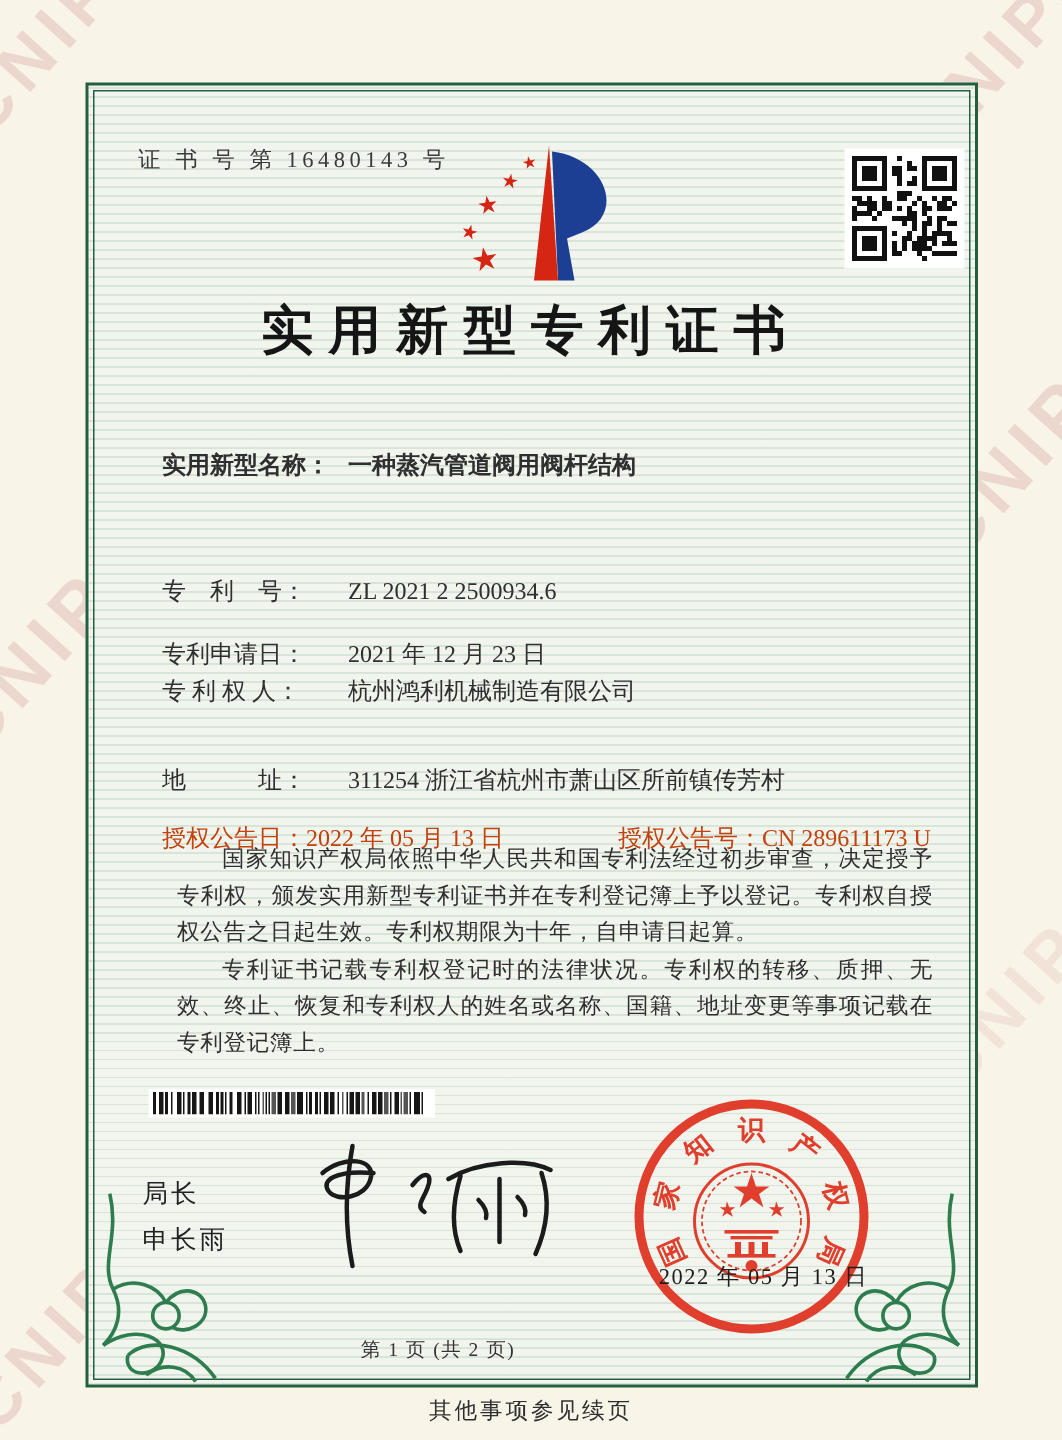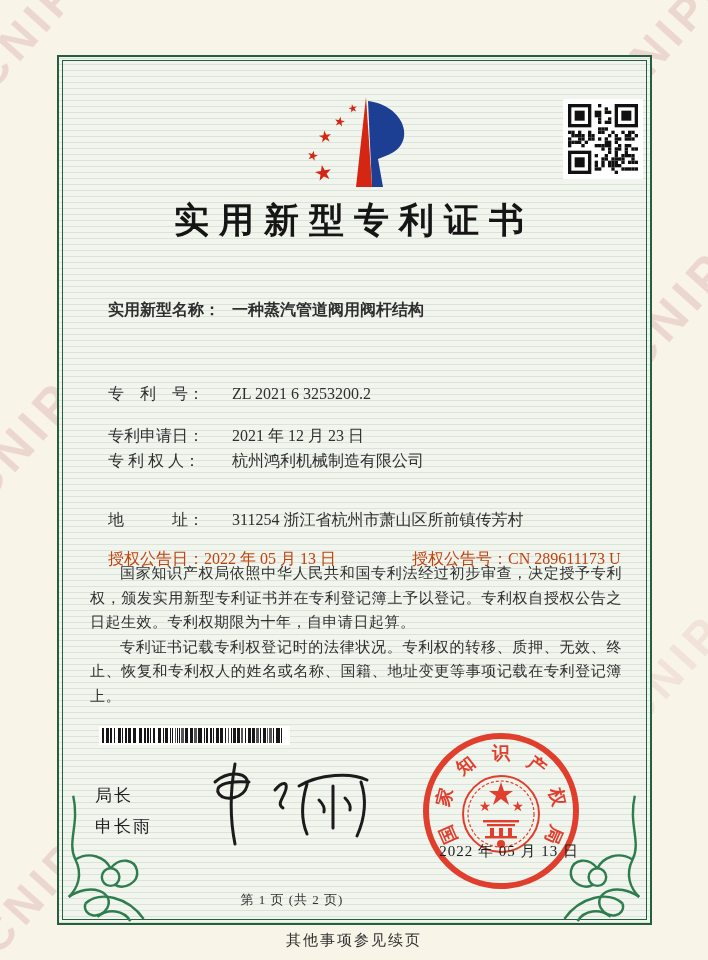--- a/index.html
+++ b/index.html
@@ -87,21 +87,21 @@
   .r4{ top:408px; } .r5{ top:433px; } .r6{ top:492px; }
   .grant { position:absolute; left:92px; top:531px; font-size:16px; color:#c2410c; white-space:pre; width:540px; }
   .grant .g-right { position:absolute; left:296px; top:0; }
 
   
   .body-text {
     position:absolute; left:90px; top:561px; width:532px;
     font-size:15px; line-height:24.5px; color:#2f2f2f;
     text-align:justify; letter-spacing:.5px;
   }
-  .body-text p { text-indent:2em; }
+  .body-text p { text-indent:2em;margin-left:28px; }
 
   
   .barcode { position:absolute; left:99px; top:726px; background:#fff; padding:2px 3px; line-height:0; }
 
   
   .director { position:absolute; left:95px; top:784px; font-size:17px; color:#222; letter-spacing:2px;text-align:center; }
   .director-name { position:absolute; left:95px; top:815px; font-size:17px; color:#222; letter-spacing:2px; }
   .sig { position:absolute; left:195px; top:756px; }
 
   
@@ -167,20 +167,21 @@
       <path d="M12 2 C18 28 6 44 14 60 C21 74 16 86 8 94"></path>
       <path d="M8 94 C28 80 50 90 43 104 C37 115 20 112 23 100"></path>
       <path d="M23 100 C36 88 62 94 76 114"></path>
       <circle cx="46" cy="76" r="8"></circle>
       <path d="M46 68 C55 57 68 60 70 70 C72 81 58 88 50 83"></path>
       <path d="M14 60 C27 52 41 58 46 68"></path>
       <path d="M34 112 C44 104 58 106 64 116"></path>
     </g>
   </svg>
 
+  <div class="cert-no">证 书 号 第 16480143 号</div>
 
   <div class="logo">
     <span class="logo-star s1">★</span>
     <span class="logo-star s2">★</span>
     <span class="logo-star s3">★</span>
     <span class="logo-star s4">★</span>
     <span class="logo-star s5">★</span>
     <svg width="100" height="100" viewBox="0 0 100 100">
       <path d="M30 8 C66 12 80 50 50 62 L40 66 L45 94 L34 94 Z" fill="#1c3f94"></path>
       <polygon points="28,4 18,94 34,94" fill="#d42612"></polygon>
@@ -315,21 +316,21 @@
         <rect x="6.666666666666667" y="53.333333333333336" width="10" height="10" fill="#111"></rect>
       </svg>
   </div>
 
   <div class="title">实用新型专利证书</div>
 
   <div class="row r1">
     <span class="lbl">实用新型名称：</span><span>一种蒸汽管道阀用阀杆结构</span>
   </div>
   <div class="row r3">
-    <span class="lbl">专　利　号：</span><span>ZL 2021 6 3253200.2</span>
+    <span class="lbl">专　利　号：</span><span>ZL 2021 2 2500934.6</span>
   </div>
   <div class="row r4">
     <span class="lbl">专利申请日：</span><span>2021 年 12 月 23 日</span>
   </div>
   <div class="row r5">
     <span class="lbl">专 利 权 人：</span><span>杭州鸿利机械制造有限公司</span>
   </div>
   <div class="row r6">
     <span class="lbl">地　　　址：</span><span>311254 浙江省杭州市萧山区所前镇传芳村</span>
   </div>

